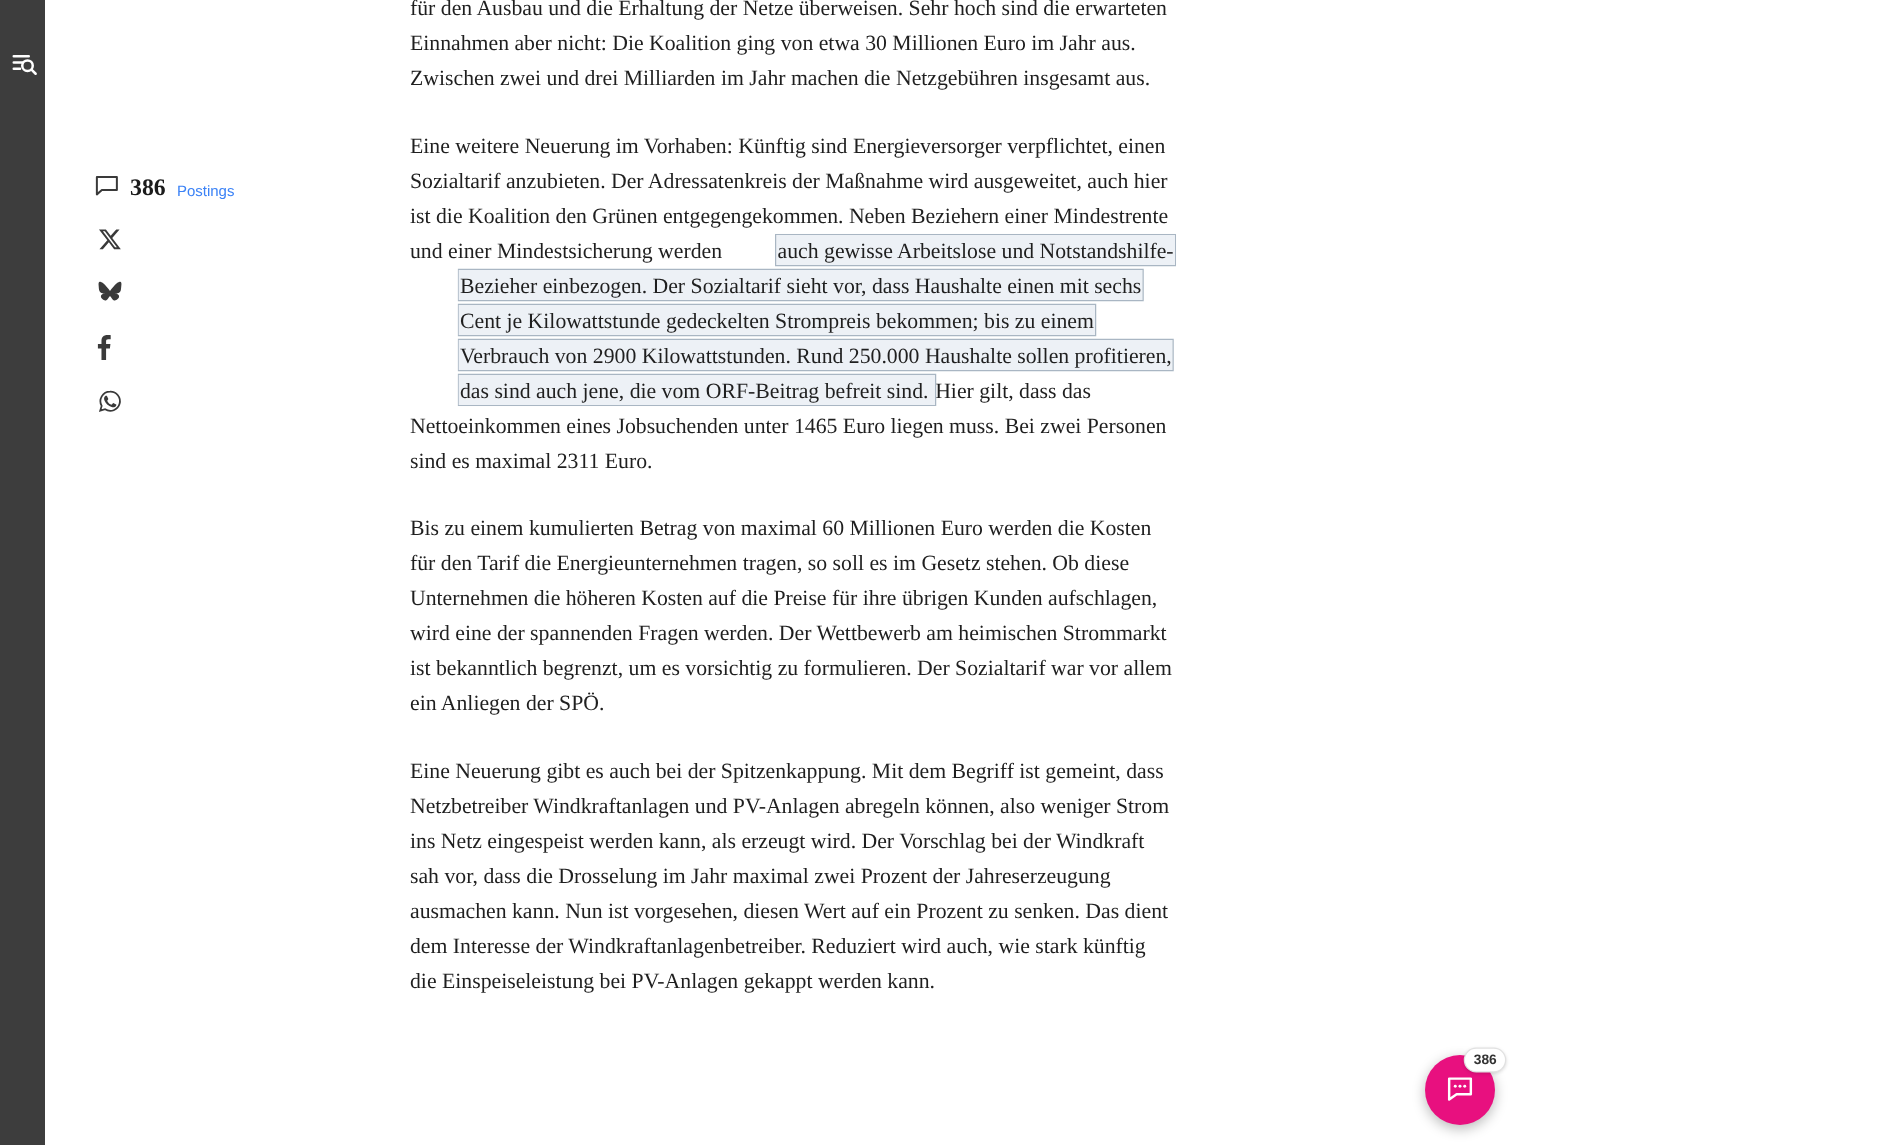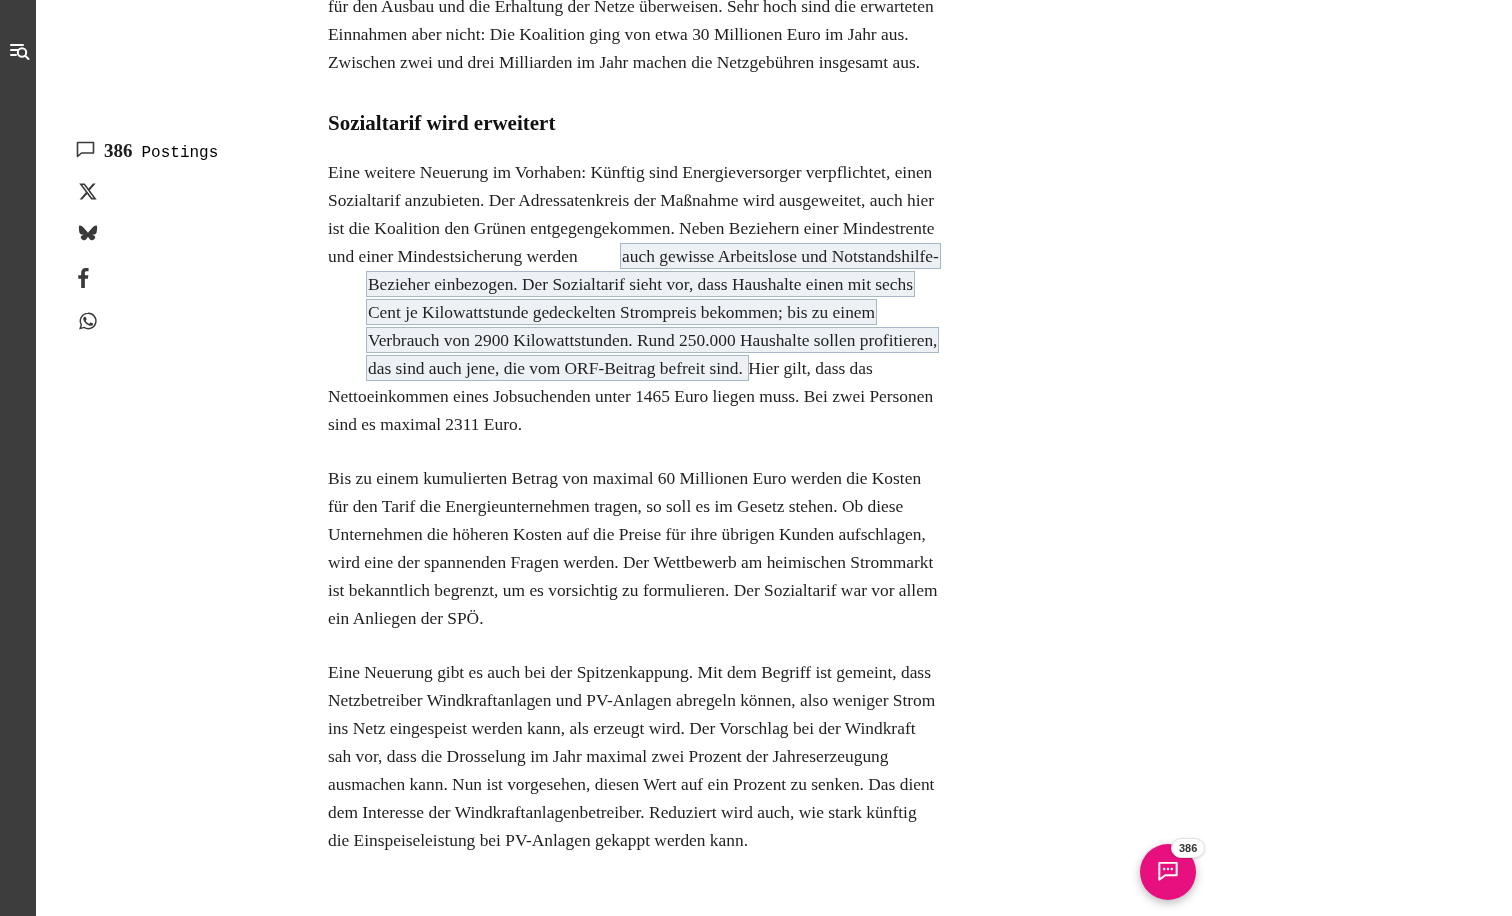--- a/index.html
+++ b/index.html
@@ -21,21 +21,21 @@
     cursor: pointer; background: transparent; border: 0; padding: 0;
   }
 
   
   .share-col { position: absolute; left: 76px; top: 140px; width: 140px; }
   .postings-link {
     display: flex; align-items: center; gap: 9px; margin-bottom: 20px;
     cursor: pointer; color: #1c1c1c; text-decoration: none;
   }
   .postings-count { font-weight: bold; font-size: 19px; font-family: "Liberation Serif", serif; }
-  .postings-label { font-size: 16px; color: #000000; font-family: Liberation Mono, monospace; padding-top: 3px; }
+  .postings-label { font-size: 12px; color: #3b82f6; font-family: Liberation Sans, sans-serif; padding-top: 3px; }
   .share-btn {
     display: block; background: transparent; border: 0; padding: 0;
     margin: 0 0 23px 2px; cursor: pointer; height: 20px;
   }
 
   
   .article {
     position: absolute; left: 328px; top: -8px; width: 613px;
     font-size: 17.4px; line-height: 28px; color: var(--text, #1f1f1f);
   }
@@ -124,21 +124,20 @@
         <path d="M12 2.8a9.2 9.2 0 0 0-8 13.7L2.6 21l4.7-1.3A9.2 9.2 0 1 0 12 2.8z" fill="none" stroke="#3a3a3a" stroke-width="1.7"></path>
         <path fill="#3a3a3a" d="M9.2 7.3c-.2-.5-.4-.5-.6-.5h-.5c-.2 0-.5.1-.8.4-.3.3-1 1-1 2.4s1 2.8 1.2 3c.1.2 2 3.2 5 4.4 2.5 1 3 .8 3.5.7.5 0 1.7-.7 1.9-1.3.2-.7.2-1.2.2-1.3-.1-.1-.3-.2-.6-.3l-2-1c-.3-.1-.5-.2-.7.1l-1 1.2c-.2.2-.4.2-.6.1-.3-.1-1.2-.4-2.3-1.4-.8-.8-1.4-1.7-1.5-2-.2-.3 0-.4.1-.6l.5-.6c.1-.2.2-.3.3-.5.1-.2 0-.4 0-.5L9.2 7.3z"></path>
       </svg>
     </span>
   </button>
 </div>
 
 <main class="article">
   <p>für den Ausbau und die Erhaltung der Netze überweisen. Sehr hoch sind die erwarteten Einnahmen aber nicht: Die Koalition ging von etwa 30 Millionen Euro im Jahr aus. Zwischen zwei und drei Milliarden im Jahr machen die Netzgebühren insgesamt aus.</p>
 
-  <h2>Sozialtarif wird erweitert</h2>
 
   <p><span>Eine weitere Neuerung im Vorhaben: Künftig sind Energieversorger verpflichtet, einen Sozialtarif anzubieten. Der Adressatenkreis der Maßnahme wird ausgeweitet, auch hier ist die Koalition den Grünen entgegengekommen. Neben Beziehern einer Mindestrente und einer Mindestsicherung werden </span><span class="hl">auch gewisse Arbeitslose und Notstandshilfe-Bezieher einbezogen. Der Sozialtarif sieht vor, dass Haushalte einen mit sechs Cent je Kilowattstunde gedeckelten Strompreis bekommen; bis zu einem Verbrauch von 2900 Kilowattstunden. Rund 250.000 Haushalte sollen profitieren, das sind auch jene, die vom ORF-Beitrag befreit sind. </span><span>Hier gilt, dass das Nettoeinkommen eines Jobsuchenden unter 1465 Euro liegen muss. Bei zwei Personen sind es maximal 2311 Euro.</span></p>
 
   <p>Bis zu einem kumulierten Betrag von maximal 60 Millionen Euro werden die Kosten für den Tarif die Energieunternehmen tragen, so soll es im Gesetz stehen. Ob diese Unternehmen die höheren Kosten auf die Preise für ihre übrigen Kunden aufschlagen, wird eine der spannenden Fragen werden. Der Wettbewerb am heimischen Strommarkt ist bekanntlich begrenzt, um es vorsichtig zu formulieren. Der Sozialtarif war vor allem ein Anliegen der SPÖ.</p>
 
   <p>Eine Neuerung gibt es auch bei der Spitzenkappung. Mit dem Begriff ist gemeint, dass Netzbetreiber Windkraftanlagen und PV-Anlagen abregeln können, also weniger Strom ins Netz eingespeist werden kann, als erzeugt wird. Der Vorschlag bei der Windkraft sah vor, dass die Drosselung im Jahr maximal zwei Prozent der Jahreserzeugung ausmachen kann. Nun ist vorgesehen, diesen Wert auf ein Prozent zu senken. Das dient dem Interesse der Windkraftanlagenbetreiber. Reduziert wird auch, wie stark künftig die Einspeiseleistung bei PV-Anlagen gekappt werden kann.</p>
 </main>
 
 <span class="forum-fab-badge">386</span>
 <button class="forum-fab">

